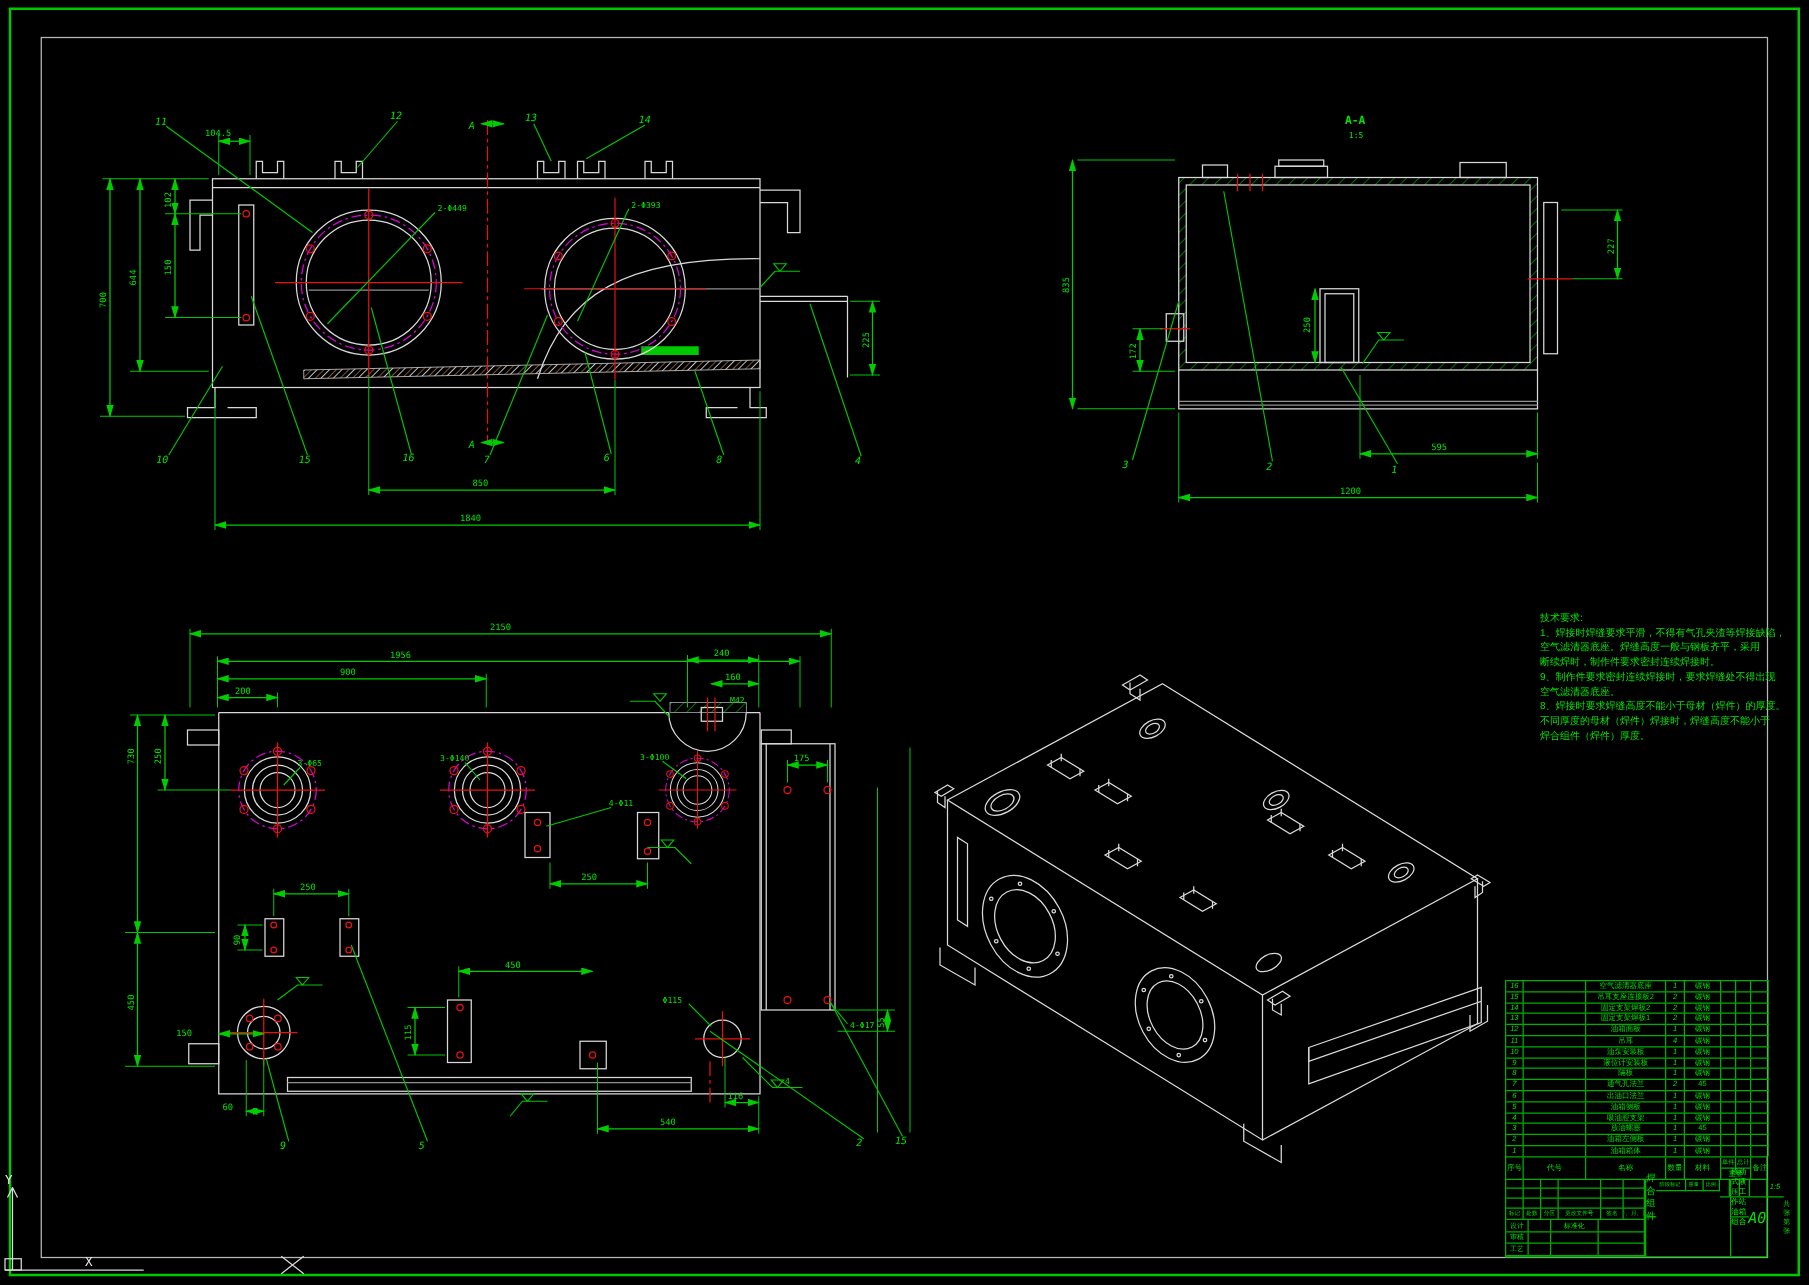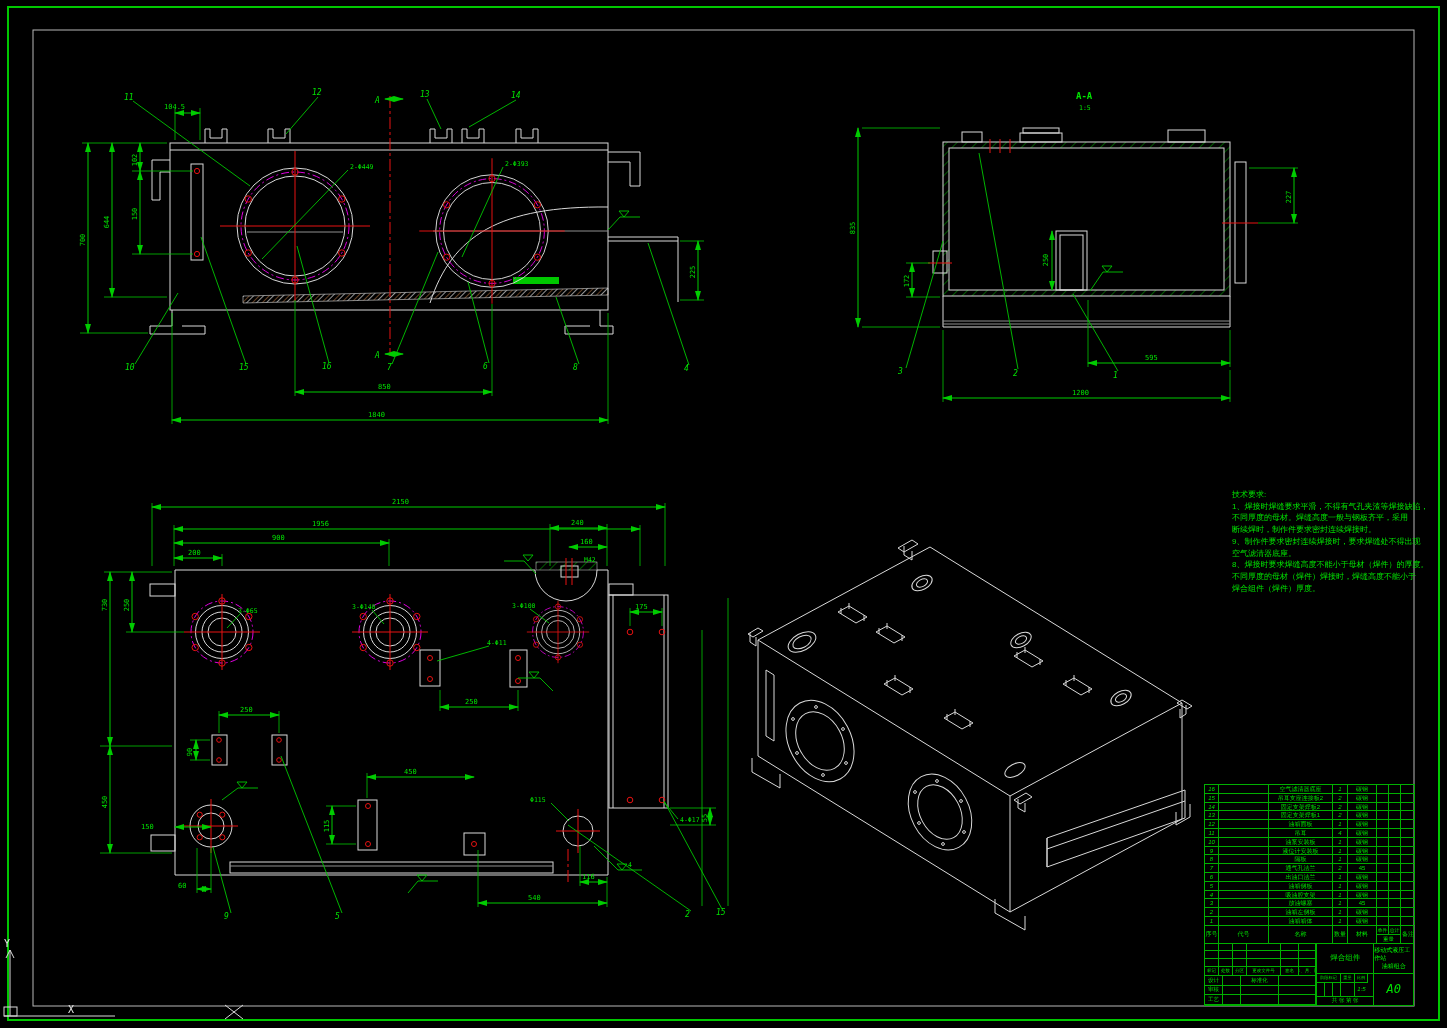--- a/index.html
+++ b/index.html
@@ -43,33 +43,33 @@
   .tleft{width:112px;border-right:1px solid #00b000;display:flex;flex-direction:column;}
   .revgrid{height:23px;display:grid;grid-template-columns:14px 14px 14px 34px 18px 17px;
       grid-template-rows:repeat(3,1fr);}
   .revgrid i{border-right:1px solid #00b000;border-bottom:1px solid #00b000;}
   .revhead{height:9px;display:grid;grid-template-columns:14px 14px 14px 34px 18px 17px;}
   .revhead span{border-right:1px solid #00b000;border-bottom:1px solid #00b000;font-size:4.5px;
       display:flex;align-items:center;justify-content:center;overflow:hidden;white-space:nowrap;}
   .roles{flex:1;display:grid;grid-template-columns:18px 18px 38px 37px;grid-template-rows:repeat(3,1fr);}
   .roles span{border-right:1px solid #00b000;border-bottom:1px solid #00b000;font-size:5.5px;
       display:flex;align-items:center;justify-content:center;overflow:hidden;white-space:nowrap;}
-  .tmid{width:68px;border-right:1px solid #00b000;display:flex;flex-direction:column;}
+  .tmid{width:68px;border-right:1px solid #00b000;display:flex;}
   .partcell{height:30px;border-bottom:1px solid #00b000;display:flex;align-items:center;justify-content:center;font-size:7.5px;}
   .stagehead{height:9px;display:grid;grid-template-columns:24px 14px 13px;}
   .stagehead span{border-right:1px solid #00b000;border-bottom:1px solid #00b000;font-size:4.2px;
       display:flex;align-items:center;justify-content:center;overflow:hidden;white-space:nowrap;}
   .stagebody{height:14px;display:flex;border-bottom:1px solid #00b000;}
   .sboxes{width:24px;display:flex;border-right:1px solid #00b000;}
   .sboxes i{flex:1;border-right:1px solid #00b000;}
   .sboxes i:last-child{border-right:none;}
   .swt{width:14px;border-right:1px solid #00b000;}
   .sscale{width:13px;font-size:6px;font-style:italic;display:flex;align-items:center;justify-content:center;}
   .sheetcell{flex:1;font-size:5.5px;display:flex;align-items:center;justify-content:center;}
-  .tright{width:46px;display:flex;flex-direction:column;}
+  .tright{width:46px;display:flex;}
   .prodcell{height:30px;border-bottom:1px solid #00b000;display:flex;flex-direction:column;
       align-items:center;justify-content:center;font-size:6px;line-height:8px;color:#00ff00;}
   .sizecell{flex:1;display:flex;align-items:center;justify-content:center;
       font-size:12px;font-style:italic;font-family:"DejaVu Sans Mono",monospace;}
 </style>
 </head>
 <body>
 
 <div class="stage">
 
@@ -538,21 +538,21 @@
     <path d="M766,670 v66 l8,5 v-66 z" class="w"></path>
 
     <path d="M1047,838 L1185,790 L1185,801 L1047,849 Z" class="w"></path>
     <path d="M1047,849 v18 L1185,818 v-17 M1047,838 v29" class="w"></path>
   </g>
 </svg>
 
 <div class="tech">
   <div>技术要求:</div>
   <div>1、焊接时焊缝要求平滑，不得有气孔夹渣等焊接缺陷，</div>
-  <div>不同厚度的母材。焊缝高度一般与钢板齐平，采用</div>
+  <div>空气滤清器底座。焊缝高度一般与钢板齐平，采用</div>
   <div>断续焊时，制作件要求密封连续焊接时。</div>
   <div>9、制作件要求密封连续焊接时，要求焊缝处不得出现</div>
   <div>空气滤清器底座。</div>
   <div>8、焊接时要求焊缝高度不能小于母材（焊件）的厚度。</div>
   <div>不同厚度的母材（焊件）焊接时，焊缝高度不能小于</div>
   <div>焊合组件（焊件）厚度。</div>
 </div>
 
 <div class="tblk">
   <div class="bom-rows">

